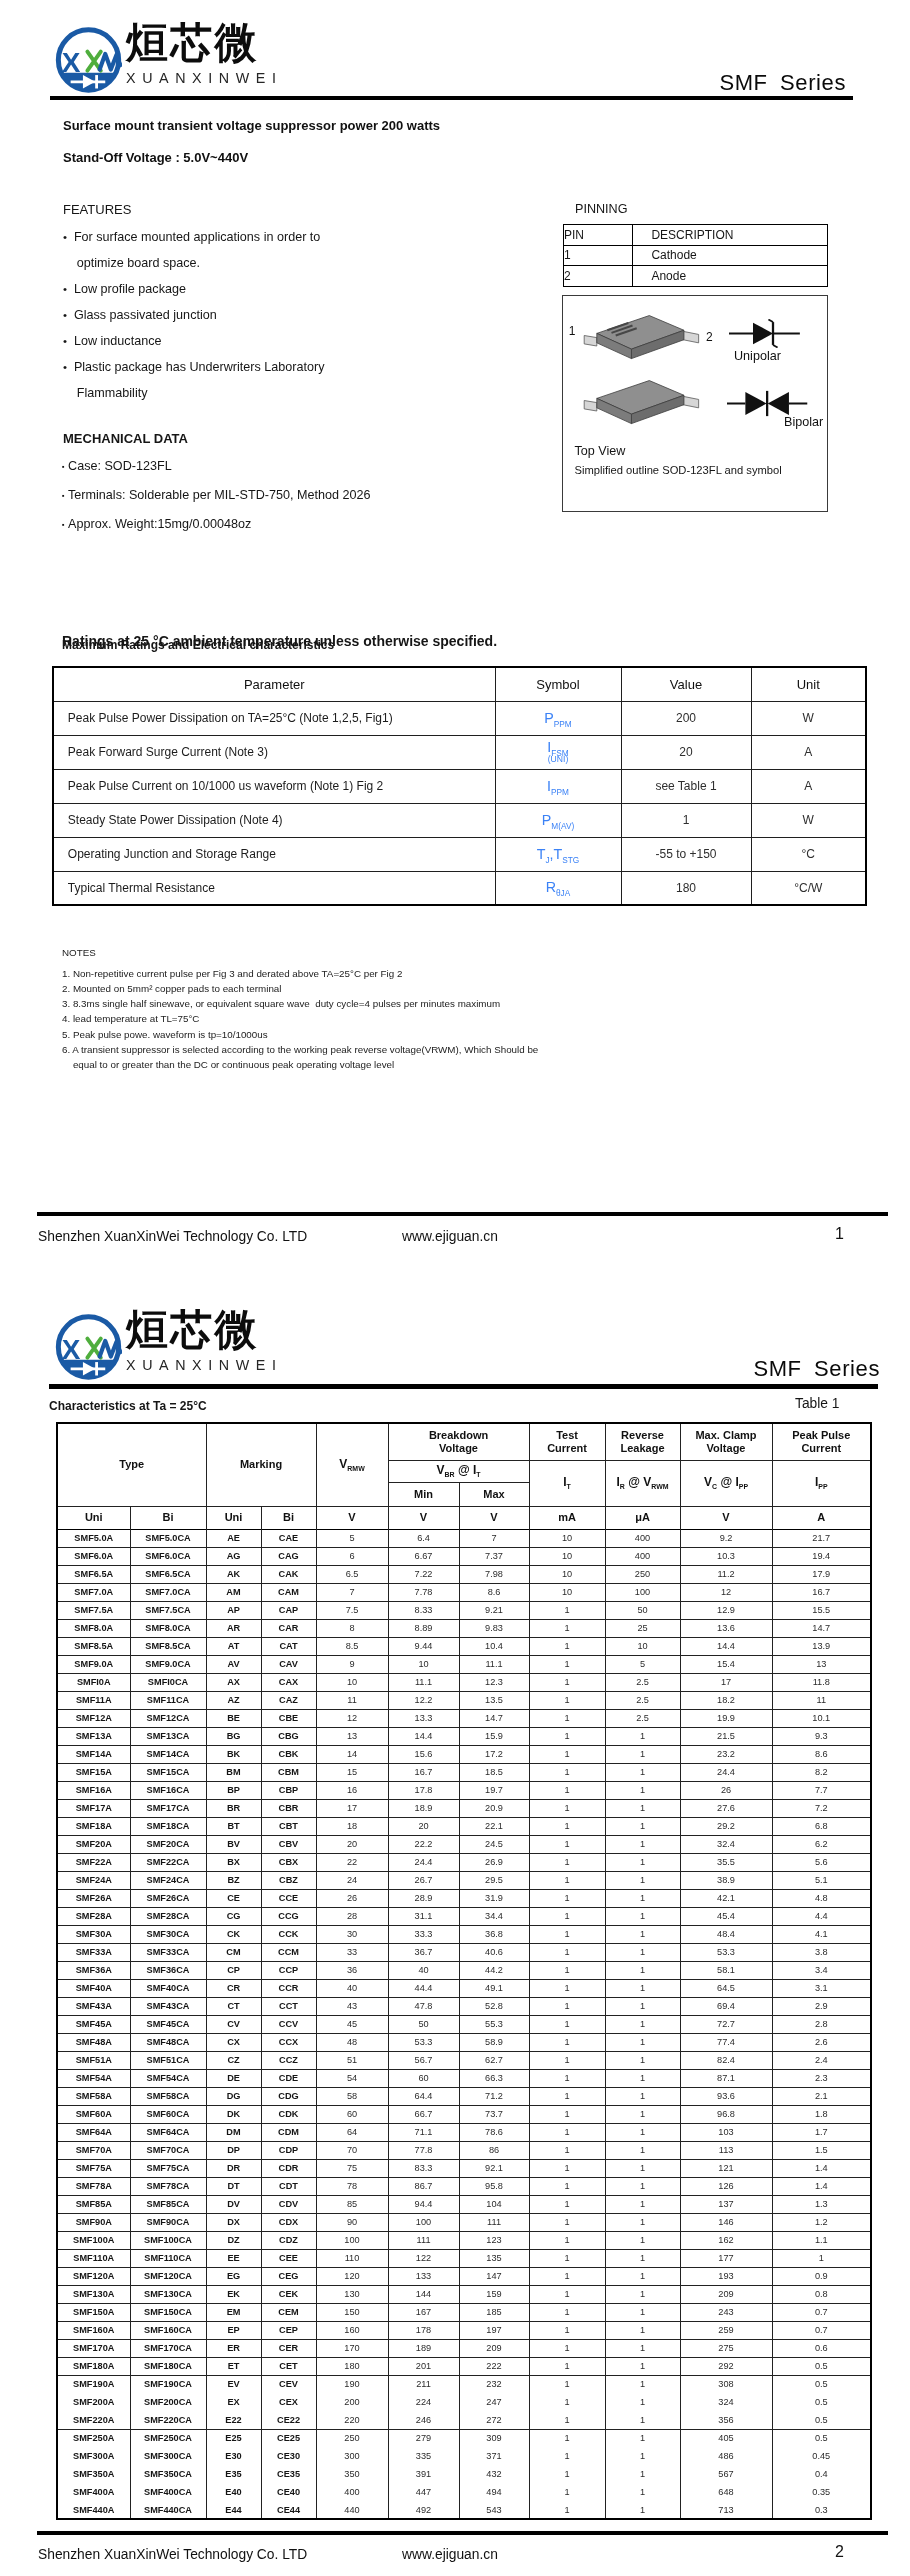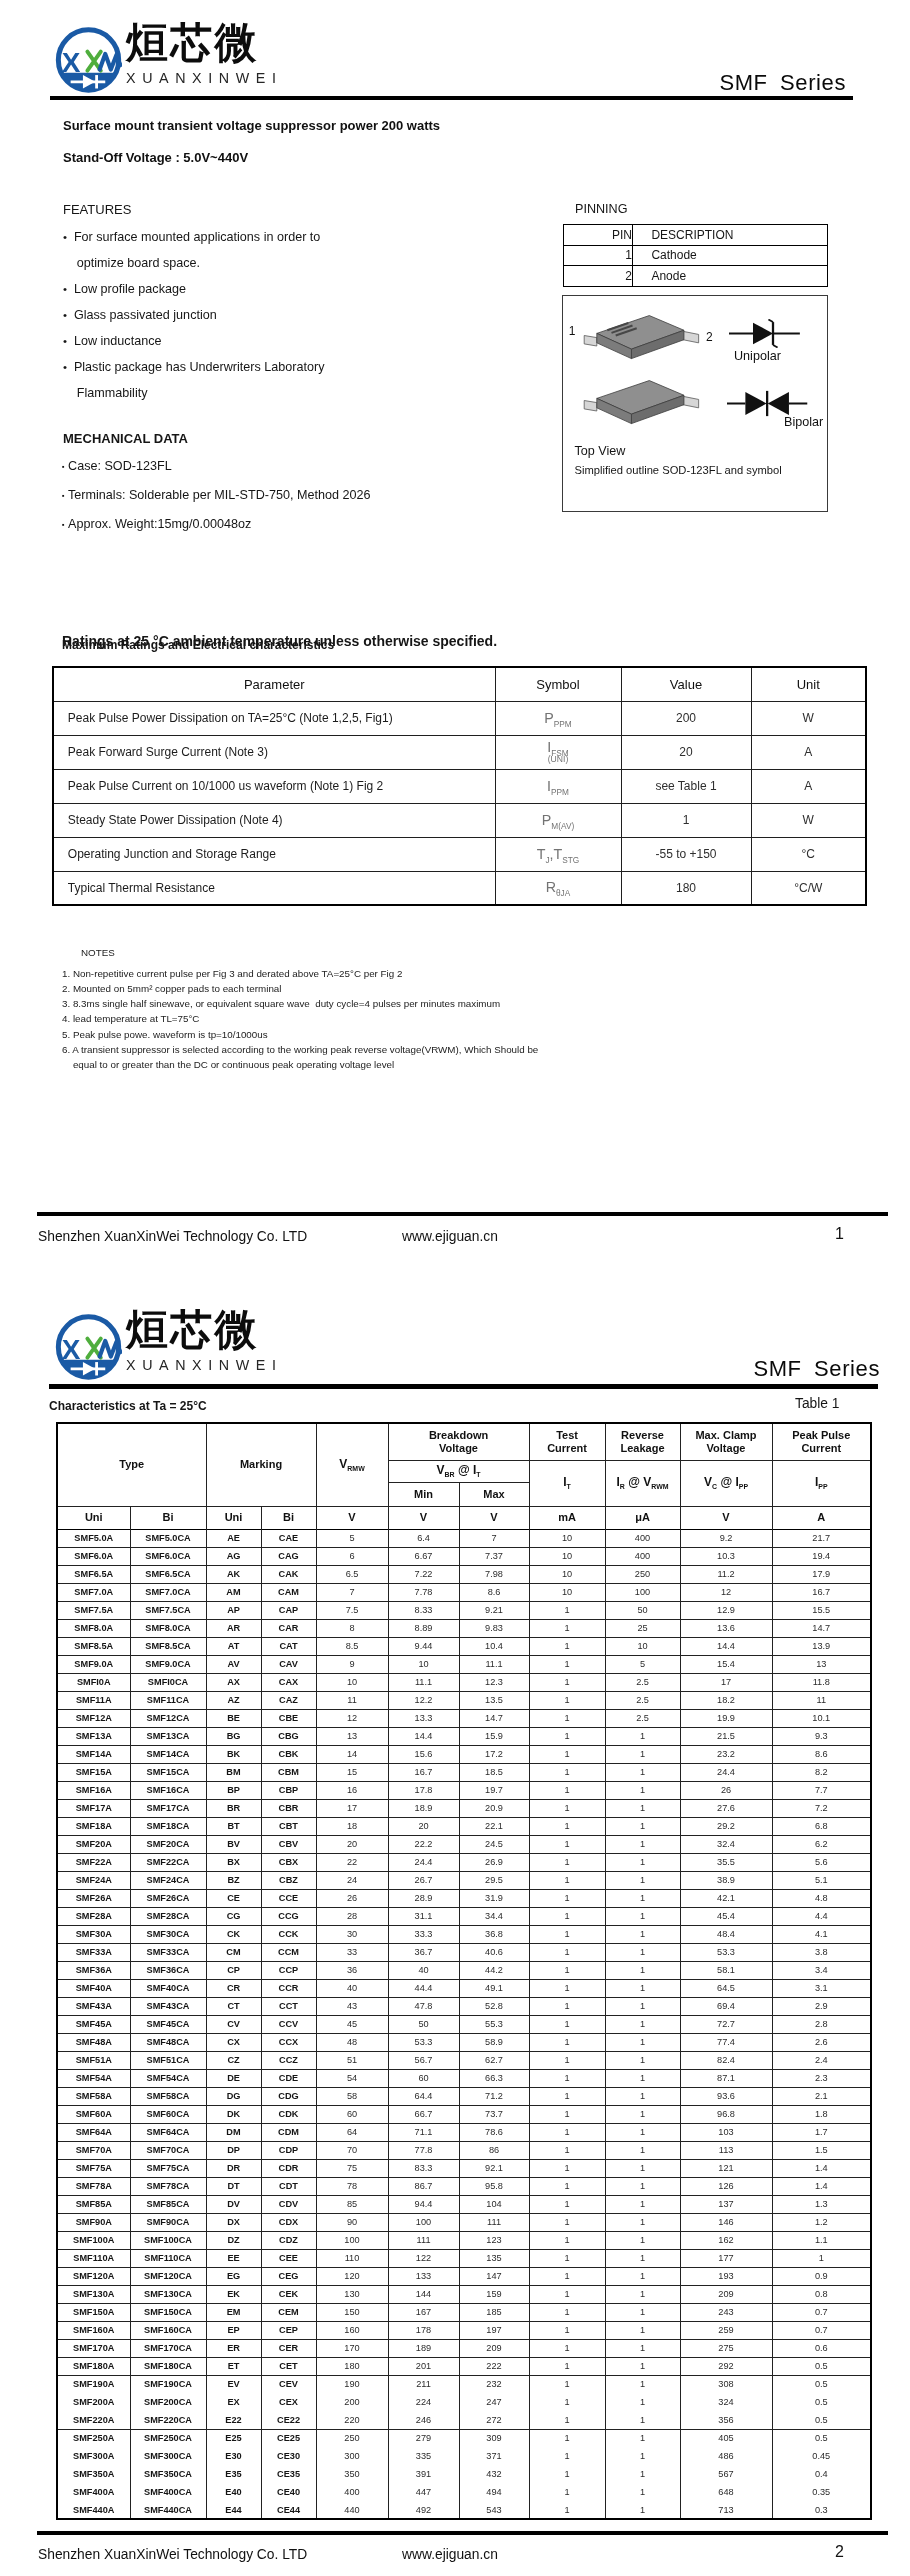--- a/index.html
+++ b/index.html
@@ -25,21 +25,21 @@
   .features{position:absolute;left:63px;top:224px;font-size:12.6px;}
   .feat-line{height:26px;display:flex;align-items:center;}
   .feat-line .bullet{margin-right:6.9px;font-size:11.5px;}
   .feat-cont{padding-left:13.8px;}
   .h-pinning{position:absolute;left:575px;top:202px;font-size:12.6px;font-weight:400;}
 
   
   #pintable{position:absolute;left:563px;top:224px;width:265px;border-collapse:collapse;table-layout:fixed;border:1.7px solid #000;}
   #pintable th,#pintable td{border:1.1px solid #000;font-size:12px;height:19.5px;padding:0;}
   #pintable th{font-weight:400;}
-  #pintable .c-pin{width:68px;text-align:right;}
+  #pintable .c-pin{width:68px;text-align:left;}
   #pintable .c-desc{text-align:left;padding-left:18.4px;font-weight:400;}
 
   
   .pkgbox{position:absolute;left:562px;top:295px;width:264px;height:215px;border:1.1px solid #3a3a3a;}
   .pkgbox .lbl{position:absolute;font-size:12px;color:#111;}
   .pkgbox .cap1{position:absolute;left:11.5px;top:148px;font-size:12.6px;}
   .pkgbox .cap2{position:absolute;left:11.5px;top:168px;font-size:11.2px;}
 
   
   .h-mech{position:absolute;left:63px;top:431px;font-size:13px;font-weight:700;}
@@ -50,26 +50,26 @@
   
   .rat-t1{position:absolute;left:62px;top:613px;font-size:12px;font-weight:700;margin-top:25px;}
   .rat-t2{position:absolute;left:62px;top:633px;font-size:14px;font-weight:700;}
   #rt{position:absolute;left:52px;top:666px;width:813px;border-collapse:collapse;table-layout:fixed;border:2.3px solid #000;}
   #rt th,#rt td{border-left:1.1px solid #1f1f1f;border-top:1.1px solid #1f1f1f;padding:0;text-align:center;}
   #rt thead tr{height:34px;}
   #rt tbody tr{height:34px;}
   #rt th{font-size:13px;font-weight:500;color:#111;}
   #rt td{font-size:12px;color:#2e2e2e;}
   #rt td.param{text-align:left;padding-left:13.8px;color:#1c1c1c;}
-  #rt .sym-line{display:block;font-size:14.3px;color:#737373;line-height:1.05;}
+  #rt .sym-line{display:block;font-size:14.3px;color:#3b82f6;line-height:1.05;}
   #rt .sym-line+ .sym-line{font-size:8.6px;}
 
   
   .notes{position:absolute;left:62px;top:947px;font-size:9.8px;color:#222;}
-  .notes .nh{margin-bottom:7.5px;margin-left:19px;}
+  .notes .nh{margin-bottom:7.5px;}
   .note-line{height:15.3px;line-height:15.3px;white-space:pre;}
 
   
   .foot-co{position:absolute;left:38px;font-size:13.8px;color:#111;}
   .foot-web{position:absolute;left:402px;font-size:13.8px;color:#111;}
   .foot-page{position:absolute;left:835px;font-size:16px;color:#111;}
 
   
   .cap-left{position:absolute;left:49px;top:1399px;font-size:12px;font-weight:700;}
   .cap-right{position:absolute;left:795px;top:1396px;font-size:13.8px;}

